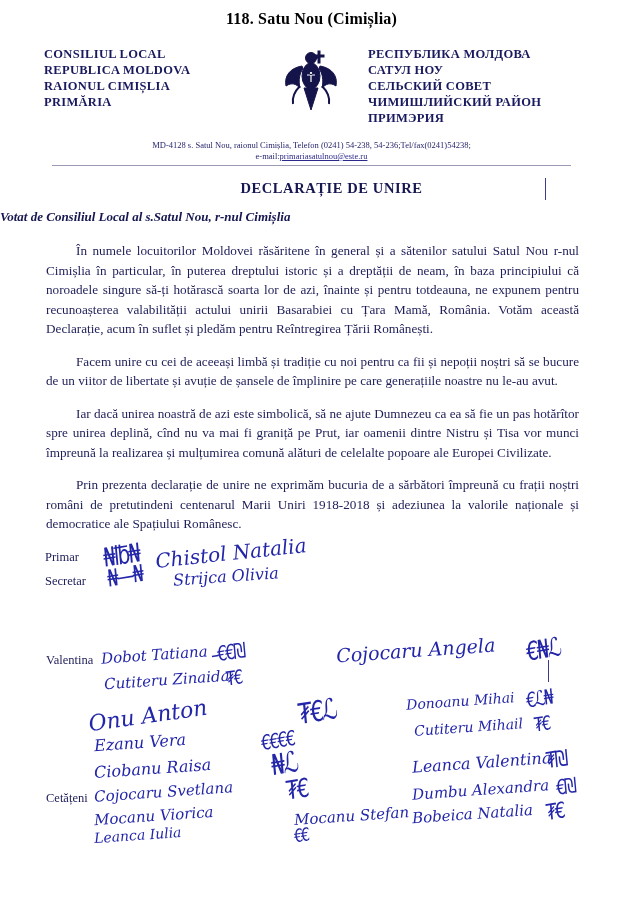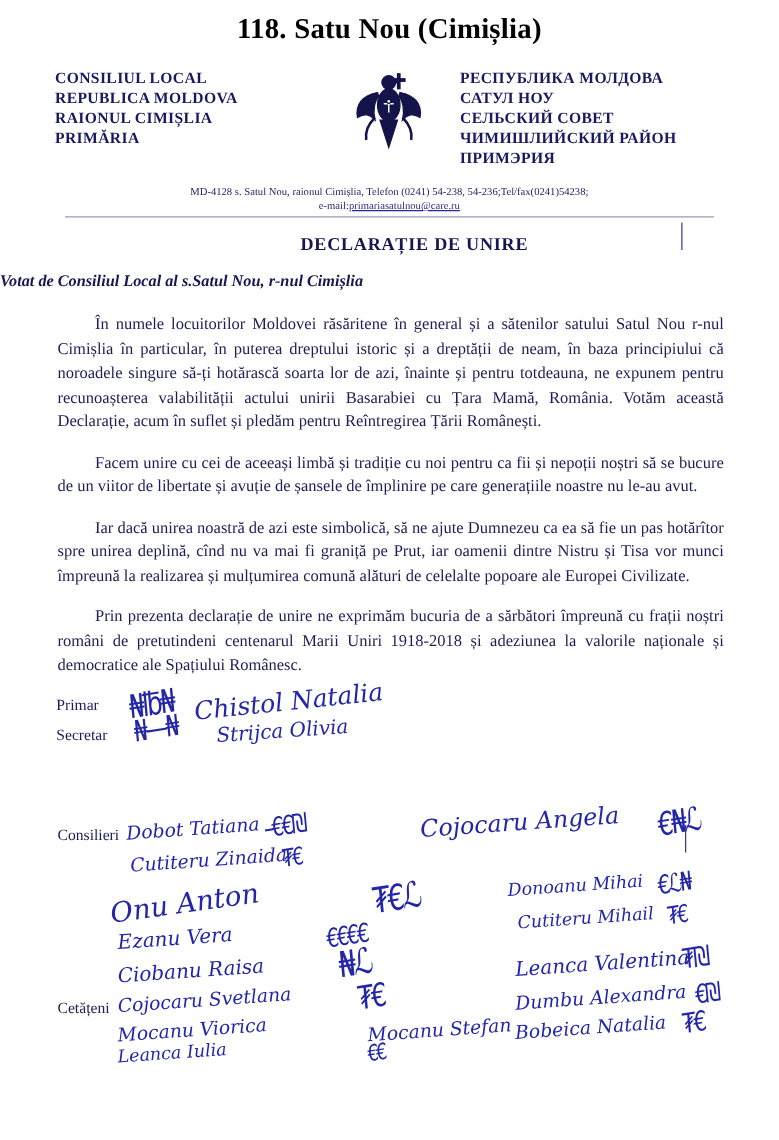--- a/index.html
+++ b/index.html
@@ -17,21 +17,21 @@
     height: 912px;
     margin: 0 auto;
     background: #ffffff;
     overflow: hidden;
     box-sizing: border-box;
   }
   .page-title {
     text-align: center;
     font-family: "Liberation Serif", serif;
     font-weight: bold;
-    font-size: 23px;
+    font-size: 16px;
     color: #000000;
     padding-top: 10px;
     letter-spacing: 0.2px;
   }
   .letterhead {
     display: flex;
     flex-direction: row;
     justify-content: space-between;
     align-items: flex-start;
     margin: 18px 40px 0 44px;
@@ -187,21 +187,21 @@
       <div>САТУЛ НОУ</div>
       <div>СЕЛЬСКИЙ СОВЕТ</div>
       <div>ЧИМИШЛИЙСКИЙ РАЙОН</div>
       <div>ПРИМЭРИЯ</div>
     </div>
   </div>
 
   <div class="contact">
     <div>MD-4128 s. Satul Nou, raionul Cimișlia, Telefon (0241) 54-238, 54-236;Tel/fax(0241)54238;</div>
     <div>
-      <span>e-mail:</span><span class="email">primariasatulnou@care.ru</span>
+      <span>e-mail:</span><span class="email">primariasatulnou@este.ru</span>
     </div>
   </div>
   <hr class="hr-line">
 
   <div class="doc-title">DECLARAȚIE DE UNIRE</div>
   <div class="doc-subtitle">Votat de Consiliul Local al s.Satul Nou, r-nul Cimișlia</div>
 
   <div class="body-text">
     <p>În numele locuitorilor Moldovei răsăritene în general și a sătenilor satului Satul Nou r-nul Cimișlia în particular, în puterea dreptului istoric și a dreptății de neam, în baza principiului că noroadele singure să-ți hotărască soarta lor de azi, înainte și pentru totdeauna, ne expunem pentru recunoașterea valabilității actului unirii Basarabiei cu Țara Mamă, România. Votăm această Declarație, acum în suflet și pledăm pentru Reîntregirea Țării Românești.</p>
     <p>Facem unire cu cei de aceeași limbă și tradiție cu noi pentru ca fii și nepoții noștri să se bucure de un viitor de libertate și avuție de șansele de împlinire pe care generațiile noastre nu le-au avut.</p>
@@ -217,21 +217,21 @@
     </div>
     <div class="sig-row" style="height:26px;">
       <span class="sig-label">Secretar</span>
       <span class="abs scribble" style="left:62px; top:-6px; font-size:18px;">₦—₦</span>
       <span class="abs hand slant2" style="left:128px; top:-4px; font-size:16px;">Strijca Olivia</span>
     </div>
   </div>
 
   <div class="sig-area">
 
-    <span class="abs sig-label" style="left:0px; top:52px;">Consilieri</span>
+    <span class="abs sig-label" style="left:0px; top:52px;">Valentina</span>
     <span class="abs sig-label" style="left:0px; top:190px;">Cetățeni</span>
 
     <span class="abs hand slant2" style="left:55px; top:45px; font-size:15px;">Dobot Tatiana</span>
     <span class="abs scribble" style="left:165px; top:42px; font-size:16px;">–€€₪</span>
 
     <span class="abs hand slant2" style="left:290px; top:38px; font-size:19px;">Cojocaru Angela</span>
     <span class="abs scribble" style="left:480px; top:36px; font-size:20px;">€₦ℒ</span>
 
     <span class="abs hand slant2" style="left:58px; top:70px; font-size:15px;">Cutiteru Zinaida</span>
     <span class="abs scribble" style="left:180px; top:68px; font-size:15px;">₮€</span>

